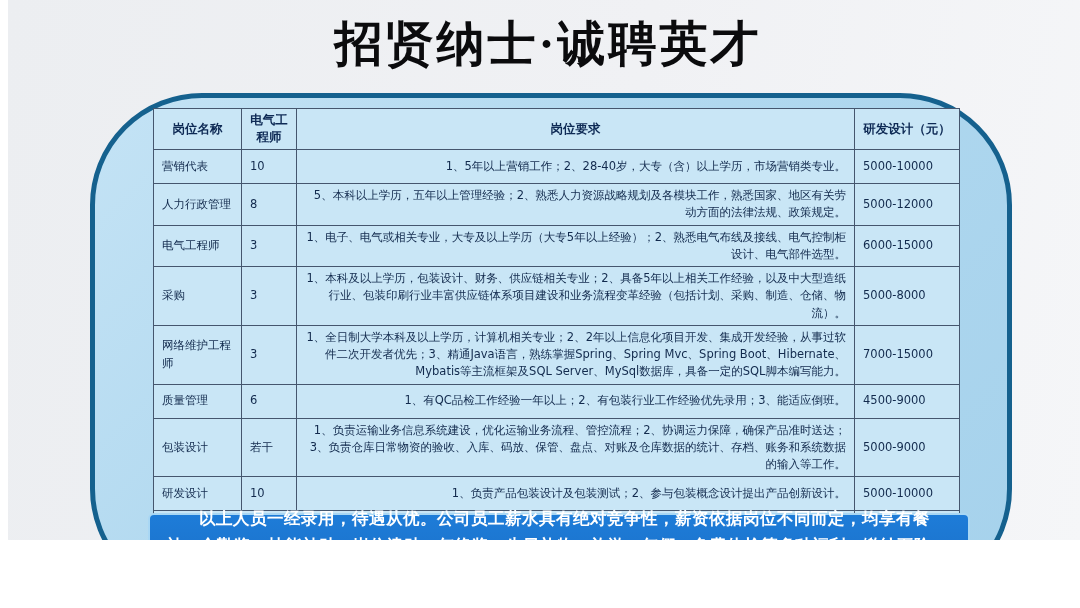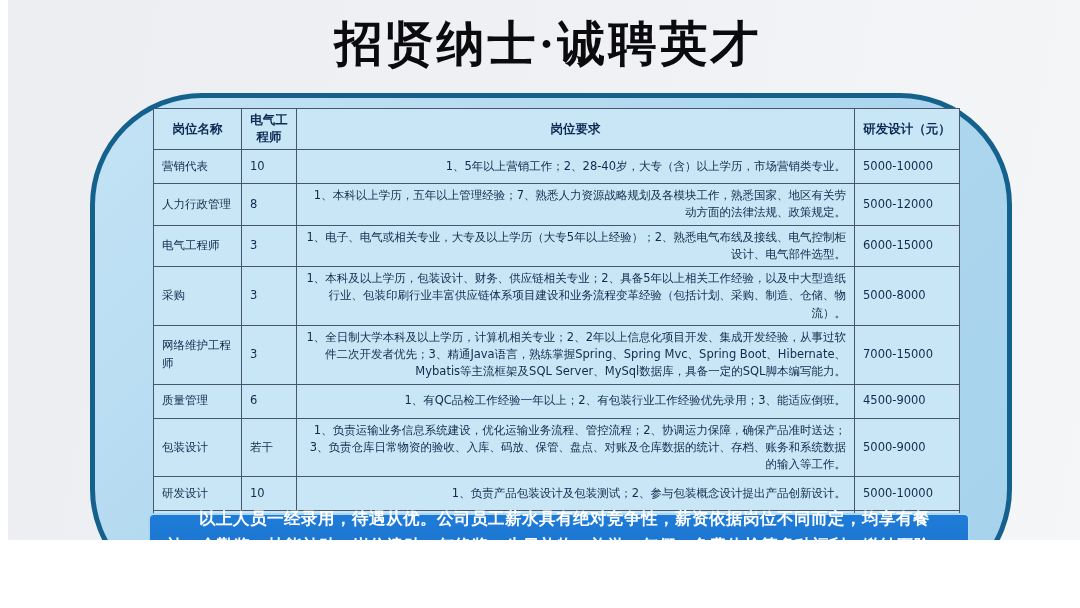--- a/index.html
+++ b/index.html
@@ -98,21 +98,21 @@
     <tbody>
         <tr>
       <td class="c-pos">营销代表</td>
       <td class="c-num">10</td>
       <td class="c-req">1、5年以上营销工作；2、28-40岁，大专（含）以上学历，市场营销类专业。</td>
       <td class="c-sal">5000-10000</td>
     </tr>
         <tr>
       <td class="c-pos">人力行政管理</td>
       <td class="c-num">8</td>
-      <td class="c-req">1、本科以上学历，五年以上管理经验；7、熟悉人力资源战略规划及各模块工作，熟悉国家、地区有关劳动方面的法律法规、政策规定。</td>
+      <td class="c-req">5、本科以上学历，五年以上管理经验；2、熟悉人力资源战略规划及各模块工作，熟悉国家、地区有关劳动方面的法律法规、政策规定。</td>
       <td class="c-sal">5000-12000</td>
     </tr>
         <tr>
       <td class="c-pos">电气工程师</td>
       <td class="c-num">3</td>
       <td class="c-req">1、电子、电气或相关专业，大专及以上学历（大专5年以上经验）；2、熟悉电气布线及接线、电气控制柜设计、电气部件选型。</td>
       <td class="c-sal">6000-15000</td>
     </tr>
         <tr>
       <td class="c-pos">采购</td>

